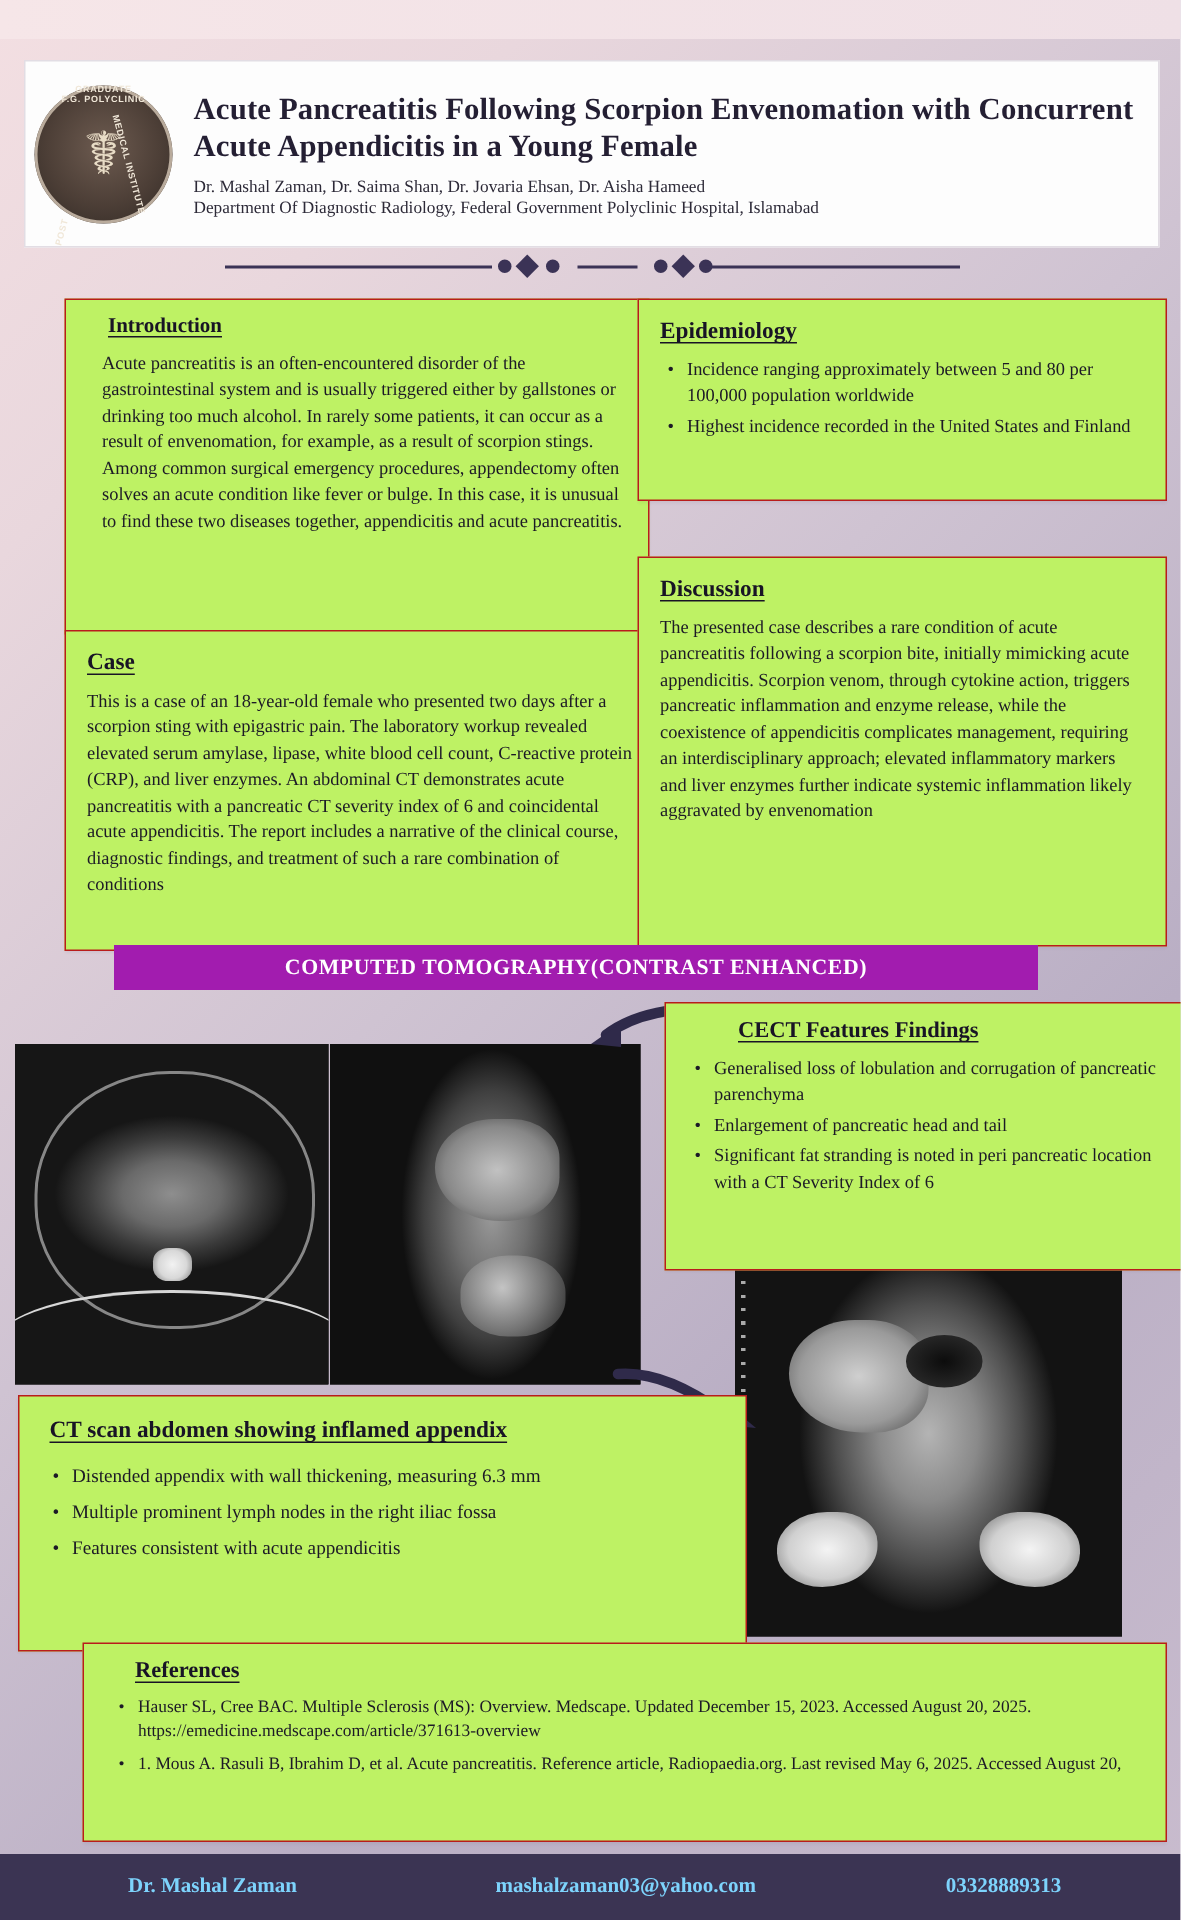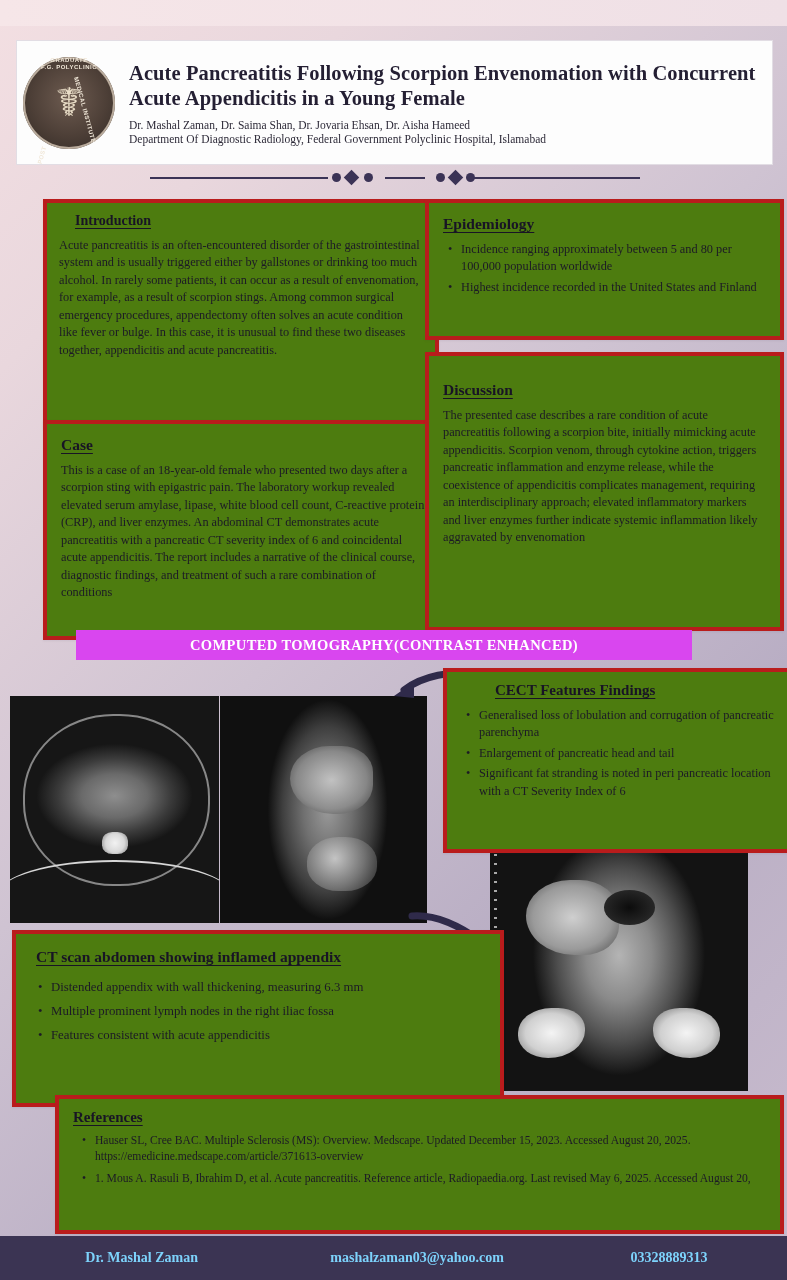--- a/index.html
+++ b/index.html
@@ -44,44 +44,44 @@
   
   .divider{position:absolute;left:150px;top:170px;width:490px;height:16px;}
   .divider .ln{position:absolute;top:7px;height:2px;background:#3b3356;}
   .divider .l1{left:0;width:178px;}
   .divider .l2{left:235px;width:40px;}
   .divider .l3{left:320px;width:170px;}
   .dot{position:absolute;top:3px;width:9px;height:9px;border-radius:50%;background:#3b3356;}
   .dia{position:absolute;top:2px;width:11px;height:11px;background:#3b3356;transform:rotate(45deg);}
 
   
-  .panel{position:absolute;background:#4d7c0f;border:4px solid #b91c1c;box-shadow:0 1px 2px rgba(60,50,80,.08);}
+  .panel{position:absolute;background:#bef264;border:1px solid #b91c1c;box-shadow:0 1px 2px rgba(60,50,80,.08);}
   .panel h2{
     font-size:15.5px;font-weight:bold;color:#181425;margin:0 0 8px 0;
     text-decoration:underline;text-underline-offset:3px;
   }
   .panel p{font-size:12.3px;line-height:1.42;color:#1c1a26;margin:0;text-align:left;}
   .panel ul{margin:0;padding-left:15px;list-style:none;}
   .panel li{font-size:12.3px;line-height:1.42;color:#1c1a26;margin-bottom:3px;position:relative;padding-left:2px;}
   .panel li:before{content:"•";position:absolute;left:-11px;color:#1c1a26;}
 
   #introduction{left:43px;top:199px;width:364px;height:212px;padding:10px 12px 0 12px;}
   #introduction h2{font-size:14px;margin-left:16px;}
-  #introduction p{margin-left:0;}
+  #introduction p{margin-left:12px;}
 
   #epidemiology{left:425px;top:199px;width:323px;height:121px;padding:12px 14px 0 14px;}
   #epidemiology ul{padding-left:16px;}
 
   #case{left:43px;top:420px;width:364px;height:200px;padding:12px 14px 0 14px;font-family:Liberation Serif, serif;}
-  #discussion{left:425px;top:352px;width:323px;height:246px;padding:25px 14px 0 14px;}
+  #discussion{left:425px;top:371px;width:323px;height:246px;padding:12px 14px 0 14px;}
 
   
   .ct-banner{
     position:absolute;left:76px;top:630px;width:616px;height:30px;
-    background:#d946ef;display:flex;align-items:center;justify-content:center;
+    background:#a21caf;display:flex;align-items:center;justify-content:center;
   }
   .ct-banner span{
     color:#ffffff;font-size:14.5px;font-weight:bold;letter-spacing:.4px;
     font-family:"Liberation Serif", serif;
   }
 
   
   .scan{position:absolute;background:#0a0a0a;overflow:hidden;}
   .scan .inner{position:absolute;inset:0;}
 
@@ -158,21 +158,21 @@
   #appendix h2{font-size:15.5px;margin:0 0 12px 2px;}
   #appendix li{font-size:12.8px;line-height:1.5;margin-bottom:5px;}
 
   
   .arrow{position:absolute;}
   #arrow-top{left:392px;top:668px;width:88px;height:40px;}
   #arrow-bottom{left:408px;top:912px;width:100px;height:48px;}
 
   
   #references{left:55px;top:1095px;width:693px;height:121px;padding:10px 14px 0 14px;}
-  #references h2{font-size:15px;margin:0 0 7px 0;}
+  #references h2{font-size:15px;margin:0 0 7px 20px;}
   #references ul{padding-left:20px;}
   #references li{font-size:11.6px;line-height:1.35;margin-bottom:7px;}
   #references li:before{left:-11px;}
 
   
   .footer{
     position:absolute;left:0;bottom:0;width:787px;height:44px;background:#3b3453;
     display:flex;align-items:center;color:#7dd3fc;font-size:14px;font-weight:bold;
   }
   .footer .f1{width:36%;text-align:center;}

